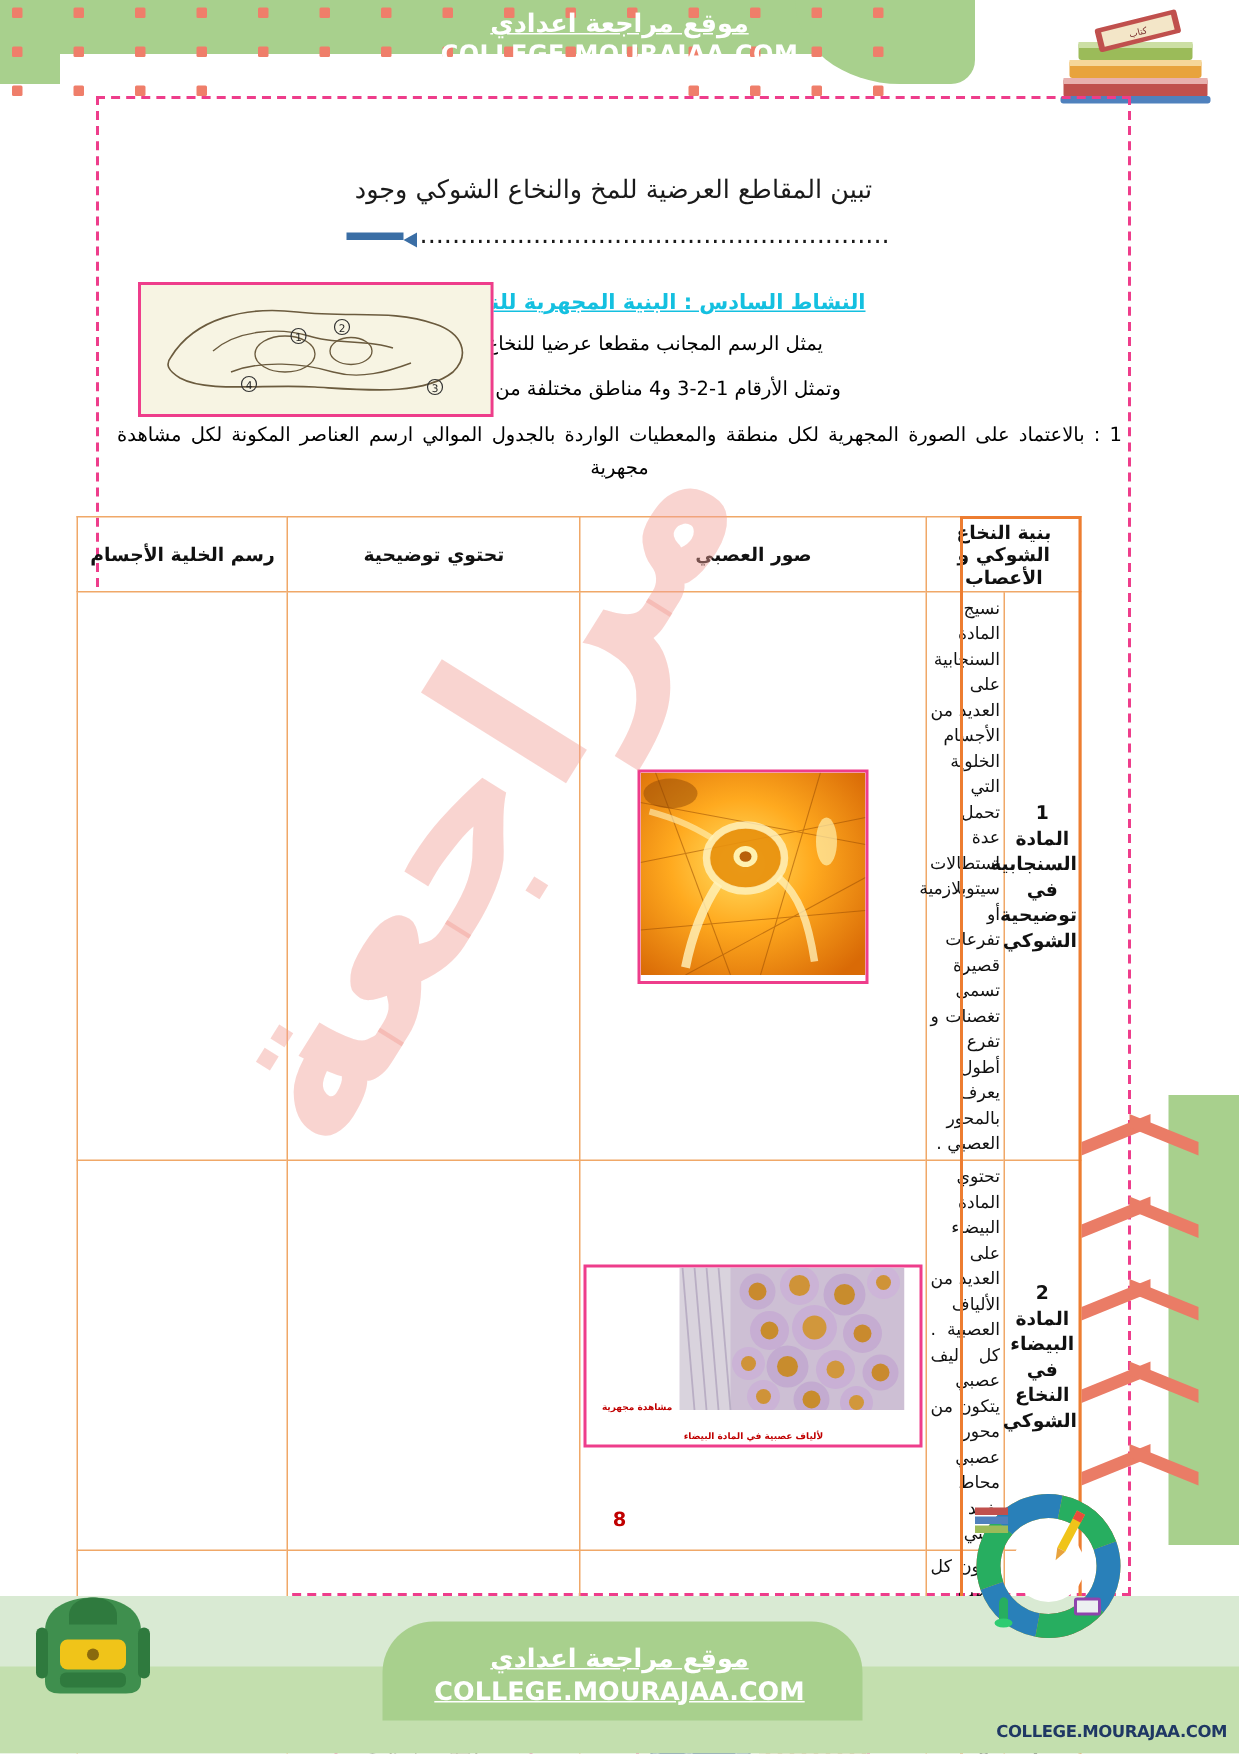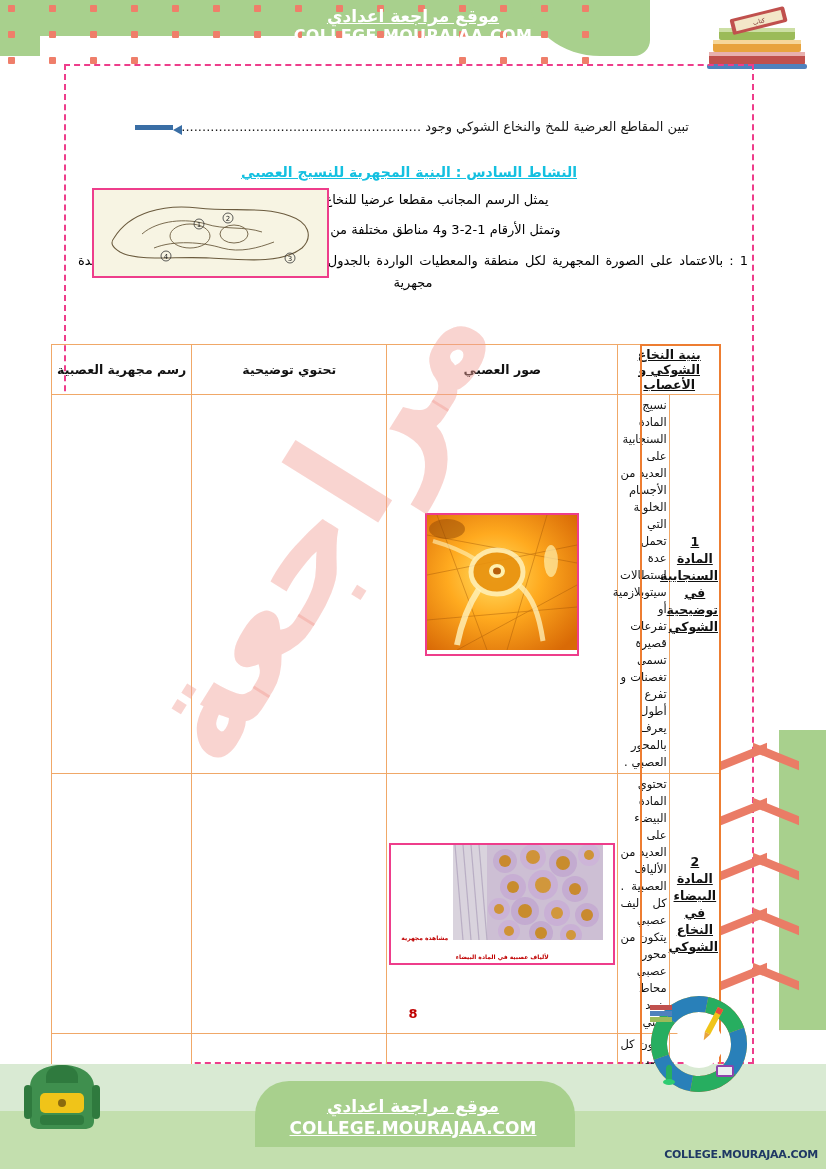--- a/index.html
+++ b/index.html
@@ -100,21 +100,21 @@
   .line-arrow::before {
     content: "";
     position: absolute;
     right: -9px; top: -5px;
     border-top: 5px solid transparent;
     border-bottom: 5px solid transparent;
     border-right: 9px solid #3a6ea5;
   }
 
   .para {
-    font-size: 13px;
+    font-size: 17px;
     color: #1a1a1a;
     line-height: 30px;
     margin: 0;
     padding: 0 8px;
   }
   .para.intro1 { margin-top: 42px; text-align: center; }
   .para.intro2 { text-align: center; }
 
   .activity-title {
     color: #14c0e0;
@@ -152,21 +152,21 @@
     vertical-align: middle;
     padding: 2px;
   }
   table.main th {
     font-size: 12.5px;
     font-weight: bold;
     color: #111;
     height: 44px;
     text-align: center;
   }
-  .col-label  { width: 79px; text-decoration: underline; }
+  .col-label  { width: 79px; }
   .col-desc   { width: 155px; }
   .col-micro  { width: 178px; }
   .col-draw   { width: 150px; }
   .col-cell   { width: 108px; }
 
   .cell-title {
     font-size: 12.5px; font-weight: bold; color: #111;
     text-align: center; line-height: 17px; padding: 4px 3px;
   }
   .cell-desc {
@@ -386,21 +386,21 @@
     <p class="justify">1 : بالاعتماد على الصورة المجهرية لكل منطقة والمعطيات الواردة بالجدول الموالي ارسم العناصر المكونة لكل مشاهدة مجهرية</p>
   </div>
 
   <div class="tbl-wrap">
     <table class="main">
       <thead>
         <tr>
           <th class="col-label" colspan="2">بنية النخاع الشوكي و الأعصاب</th>
           <th class="col-micro">صور العصبي</th>
           <th class="col-draw">تحتوي توضيحية</th>
-          <th class="col-cell">رسم مجهرية العصبية</th>
+          <th class="col-cell">رسم الخلية الأجسام</th>
         </tr>
       </thead>
       <tbody>
 
         <tr style="height:148px">
           <td class="cell-title col-label">
             <span>1</span>
             <span>المادة السنجابية في توضيحية الشوكي</span>
           </td>
           <td class="cell-desc col-desc">نسيج المادة السنجابية على العديد من الأجسام الخلوية التي تحمل عدة استطالات سيتوبلازمية أو تفرعات قصيرة تسمى تغصنات و تفرع أطول يعرف بالمحور العصبي .</td>

